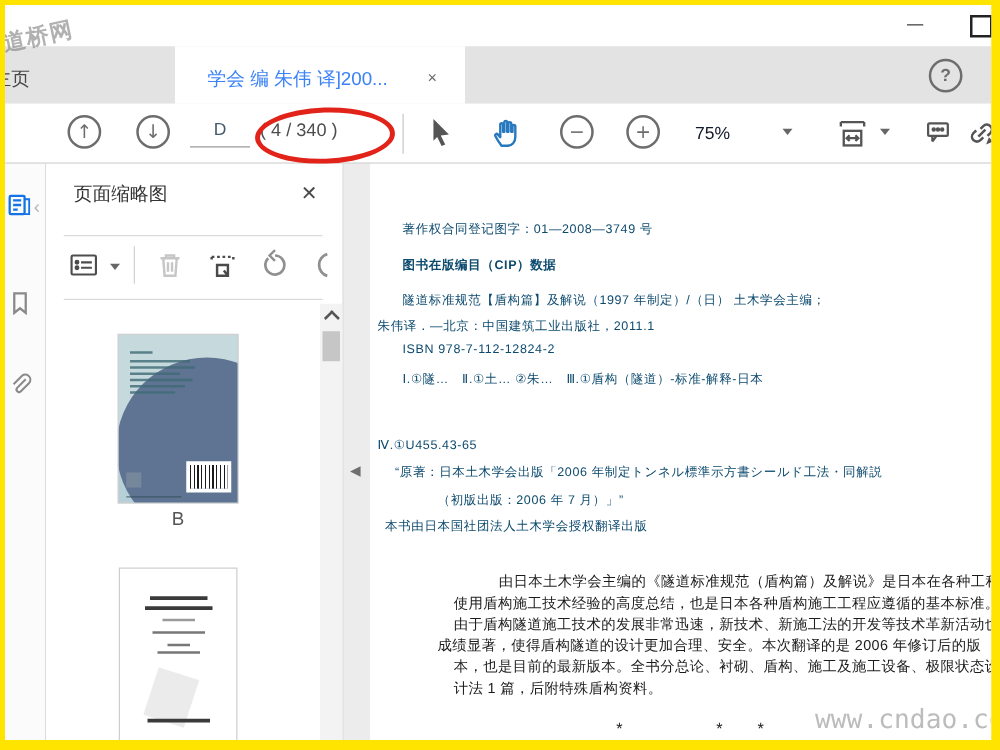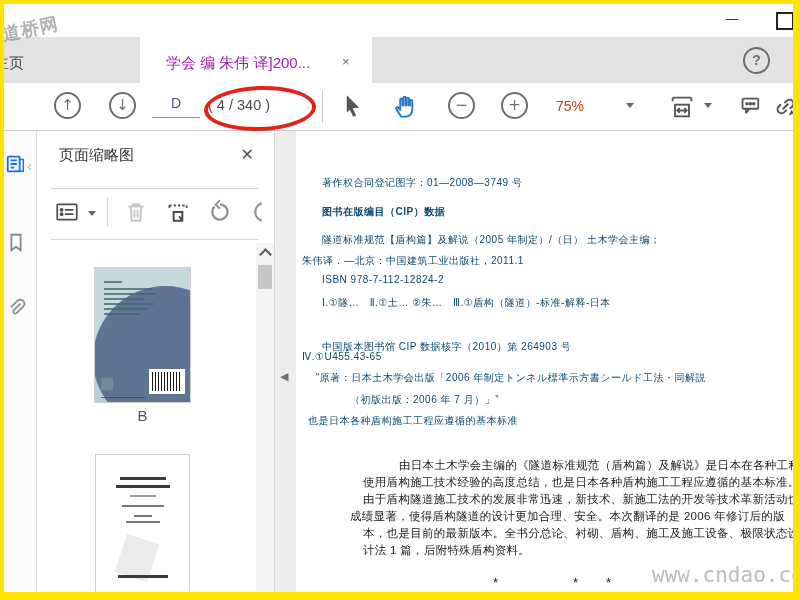--- a/index.html
+++ b/index.html
@@ -17,37 +17,37 @@
   .wm-top{position:absolute;left:-2px;top:13px;font-size:18px;font-weight:bold;color:rgba(125,125,125,.6);transform:rotate(-12deg);z-index:1;letter-spacing:1px;}
   .btn-min{position:absolute;left:714px;top:2px;width:28px;height:26px;text-align:center;line-height:26px;font-size:13px;color:#222;}
   .btn-max{position:absolute;left:772px;top:8px;width:14px;height:14px;border:2px solid #222;background:#fff;}
 
   
   .tabbar{position:absolute;left:0;top:33px;width:100%;height:46px;background:#e3e3e3;}
   .tab-label{position:absolute;top:17px;font-size:15px;color:#474747;white-space:nowrap;cursor:default;}
   .tab-home{left:-10px;}
   .tab-tools{left:60px;margin-top:48px;}
   .tab-doc{position:absolute;left:136px;top:0;width:232px;height:46px;background:#fff;}
-  .tab-doc .lbl{position:absolute;left:26px;top:17px;font-size:15px;color:#a21caf;white-space:nowrap;}
+  .tab-doc .lbl{position:absolute;left:26px;top:17px;font-size:15px;color:#3b82f6;white-space:nowrap;}
   .tab-doc .x{position:absolute;left:202px;top:17px;font-size:13px;color:#6b6b6b;}
   .help{position:absolute;left:739px;top:10px;width:23px;height:23px;border:2px solid #6d6d6d;border-radius:50%;
         text-align:center;line-height:23px;font-size:14px;font-weight:bold;color:#6d6d6d;}
 
   
   .toolbar{position:absolute;left:0;top:79px;width:100%;height:48px;background:#fff;border-bottom:1px solid #cbcbcb;box-sizing:border-box;}
   .circle-btn{position:absolute;top:9px;width:27px;height:27px;border:2px solid #6d6d6d;border-radius:50%;
               box-sizing:border-box;text-align:center;line-height:23px;font-size:15px;color:#6d6d6d;font-family:"DejaVu Sans",sans-serif;}
   .page-input{position:absolute;left:148px;top:12px;width:48px;text-align:center;font-size:14px;color:#445a6e;border-bottom:1px solid #9a9a9a;padding-bottom:6px;}
   .page-ind{position:absolute;left:204px;top:14px;font-size:14.5px;color:#4c4c4c;white-space:nowrap;}
   .red-ellipse{position:absolute;left:200px;top:3px;width:104px;height:37px;border:4px solid var(--accent-red,#e2231a);
                border-radius:50%;transform:rotate(-2deg);pointer-events:none;}
   .tb-sep{position:absolute;top:8px;width:1px;height:32px;background:#c9c9c9;}
   .tb-icon{position:absolute;top:10px;width:27px;height:27px;}
   .caret{position:absolute;top:20px;width:0;height:0;border-left:4px solid transparent;border-right:4px solid transparent;border-top:5px solid #666;}
-  .zoom-val{position:absolute;left:552px;top:15px;font-size:14px;color:#c2410c;}
+  .zoom-val{position:absolute;left:552px;top:15px;font-size:14px;color:#0f172a;}
 
   
   .content{position:absolute;left:0;top:127px;width:100%;height:461px;}
   .rail{position:absolute;left:0;top:0;width:33px;height:100%;background:#fbfbfb;border-right:1px solid #dcdcdc;box-sizing:border-box;}
   .rail .ic{position:absolute;left:1px;width:22px;height:22px;}
   .rail .notch{position:absolute;left:23px;top:26px;color:#b5b5b5;font-size:15px;}
 
   .panel{position:absolute;left:33px;top:0;width:238px;height:100%;background:#fff;border-right:1px solid #d6d6d6;box-sizing:border-box;overflow:hidden;}
   .panel-title{position:absolute;left:22px;top:15px;font-size:15px;color:#333;}
   .panel-close{position:absolute;right:20px;top:14px;font-size:16px;color:#4a4a4a;}
@@ -258,29 +258,28 @@
 
     <div class="gutter">
       <span class="tri">◀</span>
     </div>
 
     <div class="docarea">
       <span class="wm-bottom">www.cndao.com</span>
 
       <div class="dline" style="left:26px;top:45px;">著作权合同登记图字：01—2008—3749 号</div>
       <div class="dline bold" style="left:26px;top:74px;">图书在版编目（CIP）数据</div>
-      <div class="dline" style="left:26px;top:102px;">隧道标准规范【盾构篇】及解说（2005 年制定）/（日） 土木学会主编；</div>
+      <div class="dline" style="left:26px;top:102px;">隧道标准规范【盾构篇】及解说（1997 年制定）/（日） 土木学会主编；</div>
       <div class="dline" style="left:6px;top:123px;">朱伟译．—北京：中国建筑工业出版社，2011.1</div>
       <div class="dline" style="left:26px;top:143px;">ISBN 978-7-112-12824-2</div>
       <div class="dline" style="left:26px;top:165px;">Ⅰ.①隧…　Ⅱ.①土… ②朱…　Ⅲ.①盾构（隧道）-标准-解释-日本</div>
       <div class="dline" style="left:6px;top:186px;margin-top:34px;">Ⅳ.①U455.43-65</div>
-      <div class="dline" style="left:26px;top:209px;">中国版本图书馆 CIP 数据核字（2010）第 264903 号</div>
       <div class="dline" style="left:20px;top:240px;">“原著：日本土木学会出版「2006 年制定トンネル標準示方書シールド工法・同解説</div>
       <div class="dline" style="left:54px;top:262px;">（初版出版：2006 年 7 月）」”</div>
-      <div class="dline" style="left:12px;top:283px;">也是日本各种盾构施工工程应遵循的基本标准</div>
+      <div class="dline" style="left:12px;top:283px;">本书由日本国社团法人土木学会授权翻译出版</div>
 
       <div class="pline" style="left:103px;top:327px;">由日本土木学会主编的《隧道标准规范（盾构篇）及解说》是日本在各种工程中</div>
       <div class="pline" style="left:67px;top:344px;">使用盾构施工技术经验的高度总结，也是日本各种盾构施工工程应遵循的基本标准。</div>
       <div class="pline" style="left:67px;top:361px;">由于盾构隧道施工技术的发展非常迅速，新技术、新施工法的开发等技术革新活动也</div>
       <div class="pline" style="left:54px;top:378px;">成绩显著，使得盾构隧道的设计更加合理、安全。本次翻译的是 2006 年修订后的版</div>
       <div class="pline" style="left:67px;top:395px;">本，也是目前的最新版本。全书分总论、衬砌、盾构、施工及施工设备、极限状态设</div>
       <div class="pline" style="left:67px;top:412px;">计法 1 篇，后附特殊盾构资料。</div>
 
       <span class="star" style="left:197px;">*</span>
       <span class="star" style="left:277px;">*</span>

